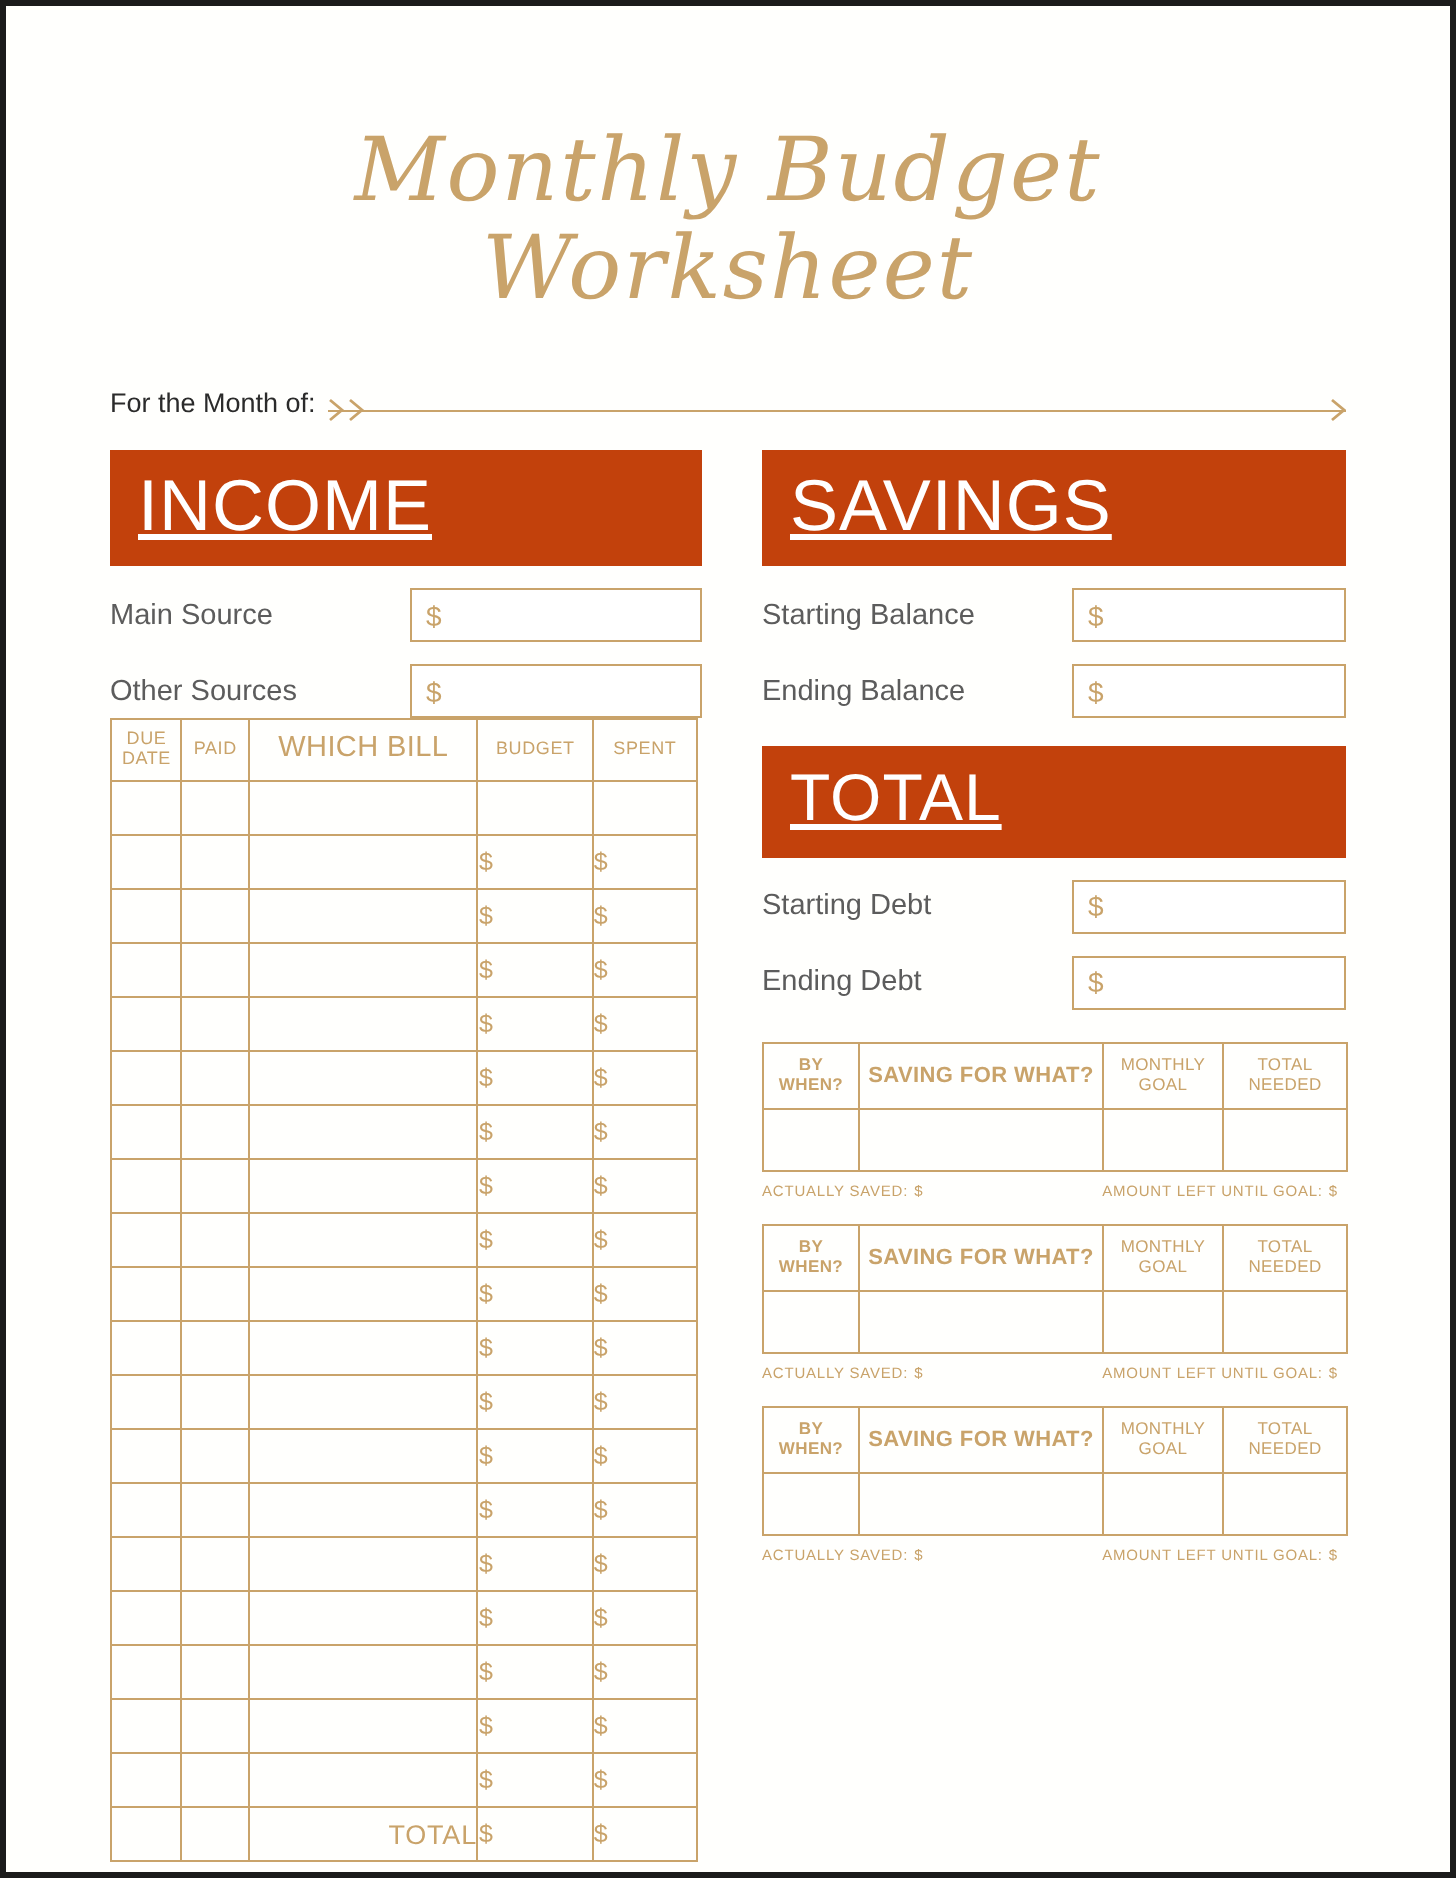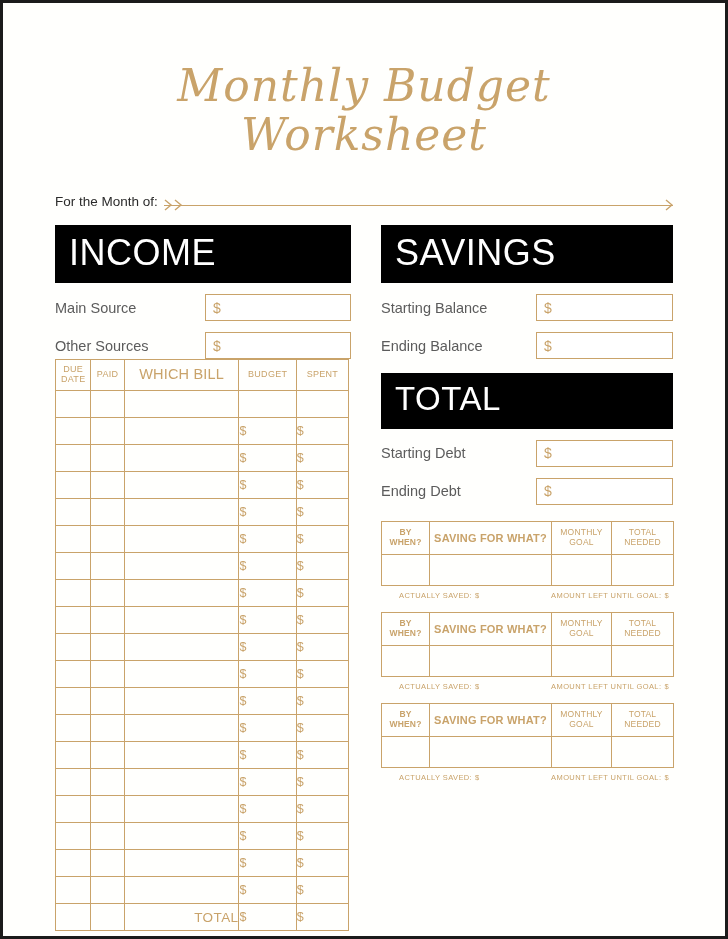--- a/index.html
+++ b/index.html
@@ -80,28 +80,29 @@
   
   .cols {
     display: flex;
     gap: 30px;
     margin-top: 14px;
   }
   .col-left  { width: 300px; }
   .col-right { width: 292px; }
 
   .band {
-    background: #000000;
+    background: #c2410c;
     color: #ffffff;
     font-size: 36px;
     font-weight: normal;
     letter-spacing: 0.5px;
     padding: 9px 14px 12px 14px;
     box-sizing: border-box;
     line-height: 1.05;
+    text-decoration: underline;
   }
   .band.small { font-size: 33px; }
 
   
   .field-row {
     display: flex;
     align-items: center;
     margin-top: 11px;
   }
   .field-label {
@@ -204,21 +205,20 @@
 
   .goal-foot {
     display: flex;
     justify-content: space-between;
     font-size: 7.5px;
     color: #c9a36a;
     letter-spacing: 0.4px;
     margin-top: 5px;
     margin-bottom: 12px;
     padding-right: 4px;
-    margin-left: 18px;
   }
   .goal-foot span.amt { padding-left: 3px; }
 
   
   .footer {
     position: absolute;
     left: 0; right: 0;
     bottom: 22px;
     text-align: center;
     color: #d5bb93;

